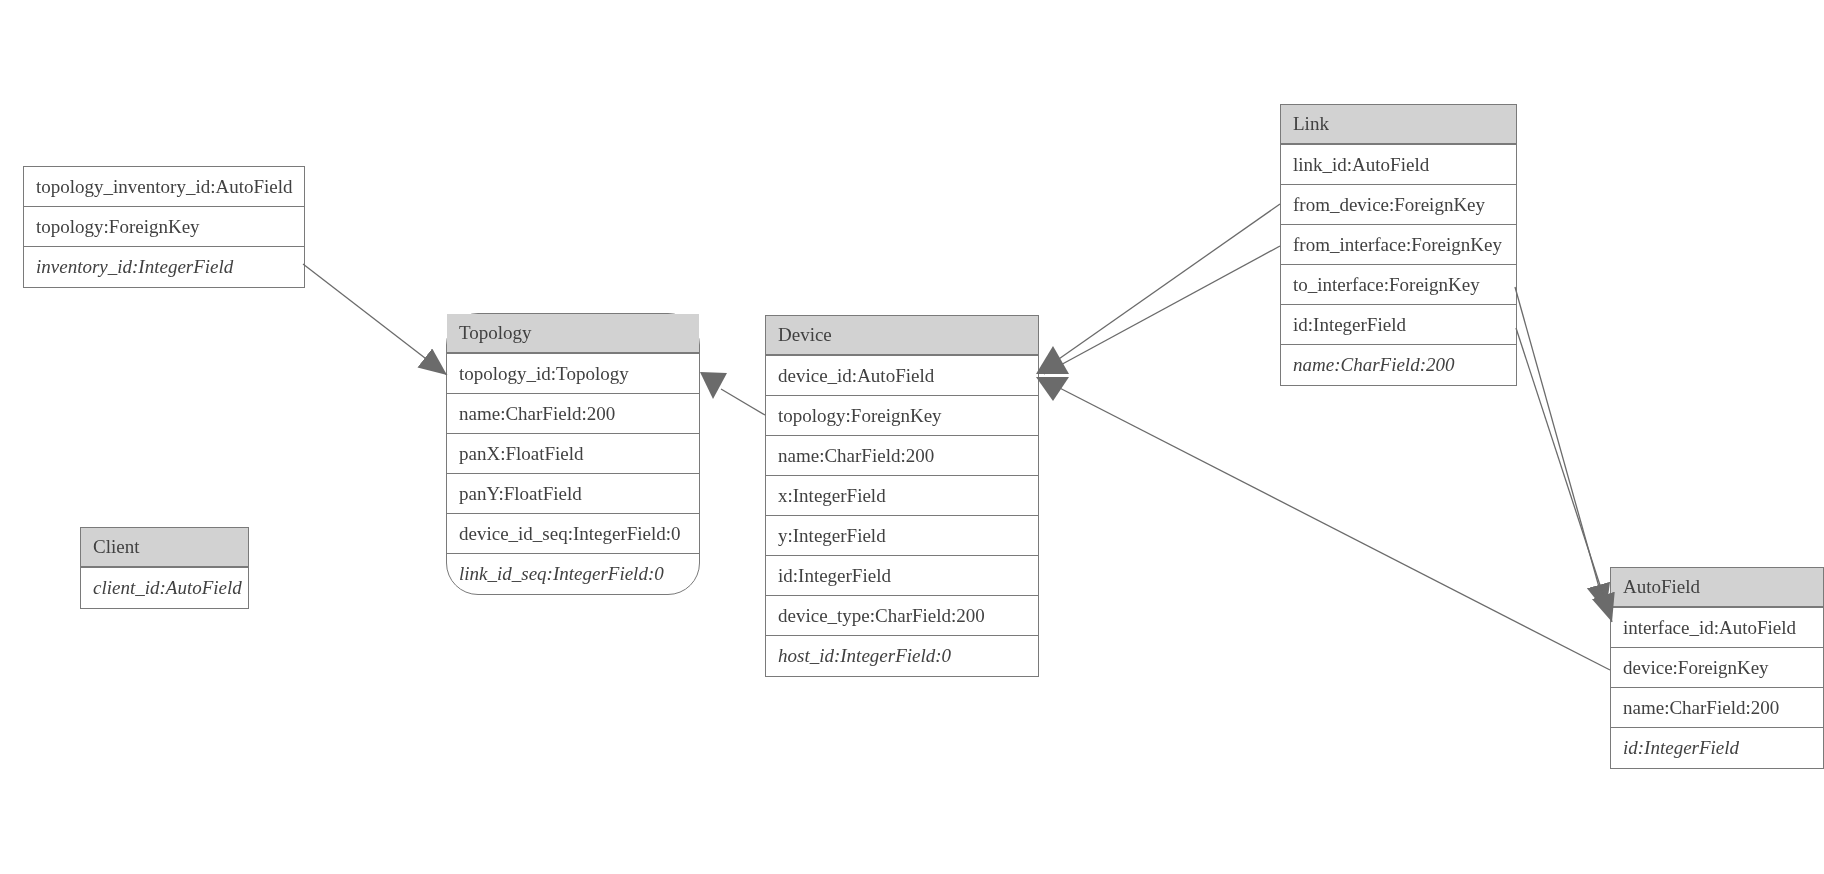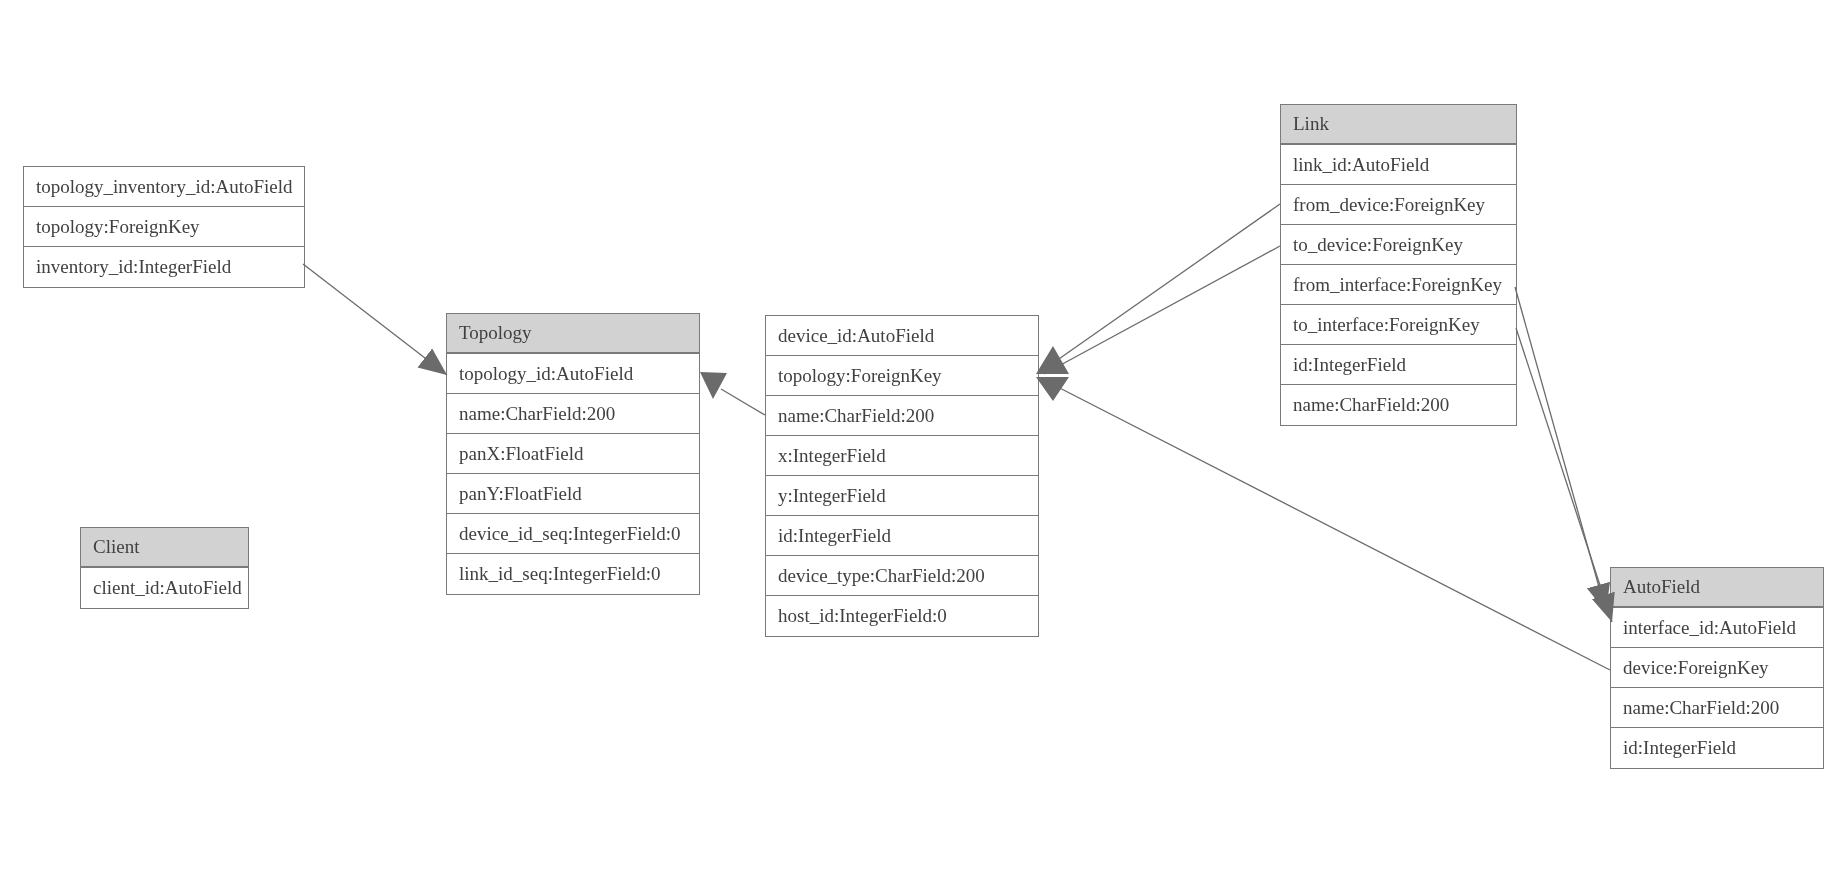--- a/index.html
+++ b/index.html
@@ -24,21 +24,21 @@
     padding:0 12px;
     font-size:19px;
     color:var(--text,#414141);
     white-space:nowrap;
     border-bottom:1px solid var(--border,#7a7a7a);
   }
   .cell.hdr{
     background:var(--header-fill,#d2d2d2);
     border-bottom:2px solid var(--border,#7a7a7a);
   }
-  .entity .cell:last-child{border-bottom:none;}
+  .entity .cell:last-child{border-bottom:none;font-style:italic;}
   svg.edges{
     position:absolute;left:0;top:0;z-index:2;
     pointer-events:none;
   }
   .edge{stroke:var(--line,#6b6b6b);stroke-width:1.3;fill:none;}
   .ah{fill:var(--line,#6b6b6b);stroke:none;}
 </style>
 </head>
 <body>
 
@@ -63,44 +63,44 @@
   <div id="entities">
       <div class="entity" style="left: 23px; top: 166px; width: 280px;">
         <div class="cell">topology_inventory_id:AutoField</div>
         <div class="cell">topology:ForeignKey</div>
         <div class="cell">inventory_id:IntegerField</div>
       </div>
       <div class="entity" style="left: 80px; top: 527px; width: 167px; text-align: center;">
         <div class="cell hdr">Client</div>
         <div class="cell">client_id:AutoField</div>
       </div>
-      <div class="entity" style="left: 446px; top: 313px; width: 252px;">
+      <div class="entity" style="left: 446px; top: 313px; width: 252px; border-radius: 32px;">
         <div class="cell hdr">Topology</div>
-        <div class="cell">topology_id:AutoField</div>
+        <div class="cell">topology_id:Topology</div>
         <div class="cell">name:CharField:200</div>
         <div class="cell">panX:FloatField</div>
         <div class="cell">panY:FloatField</div>
         <div class="cell">device_id_seq:IntegerField:0</div>
         <div class="cell">link_id_seq:IntegerField:0</div>
       </div>
       <div class="entity" style="left: 765px; top: 315px; width: 272px;">
+        <div class="cell hdr">Device</div>
         <div class="cell">device_id:AutoField</div>
         <div class="cell">topology:ForeignKey</div>
         <div class="cell">name:CharField:200</div>
         <div class="cell">x:IntegerField</div>
         <div class="cell">y:IntegerField</div>
         <div class="cell">id:IntegerField</div>
         <div class="cell">device_type:CharField:200</div>
         <div class="cell">host_id:IntegerField:0</div>
       </div>
       <div class="entity" style="left: 1280px; top: 104px; width: 235px;">
         <div class="cell hdr">Link</div>
         <div class="cell">link_id:AutoField</div>
         <div class="cell">from_device:ForeignKey</div>
-        <div class="cell">to_device:ForeignKey</div>
         <div class="cell">from_interface:ForeignKey</div>
         <div class="cell">to_interface:ForeignKey</div>
         <div class="cell">id:IntegerField</div>
         <div class="cell">name:CharField:200</div>
       </div>
       <div class="entity" style="left: 1610px; top: 567px; width: 212px;">
         <div class="cell hdr">AutoField</div>
         <div class="cell">interface_id:AutoField</div>
         <div class="cell">device:ForeignKey</div>
         <div class="cell">name:CharField:200</div>

